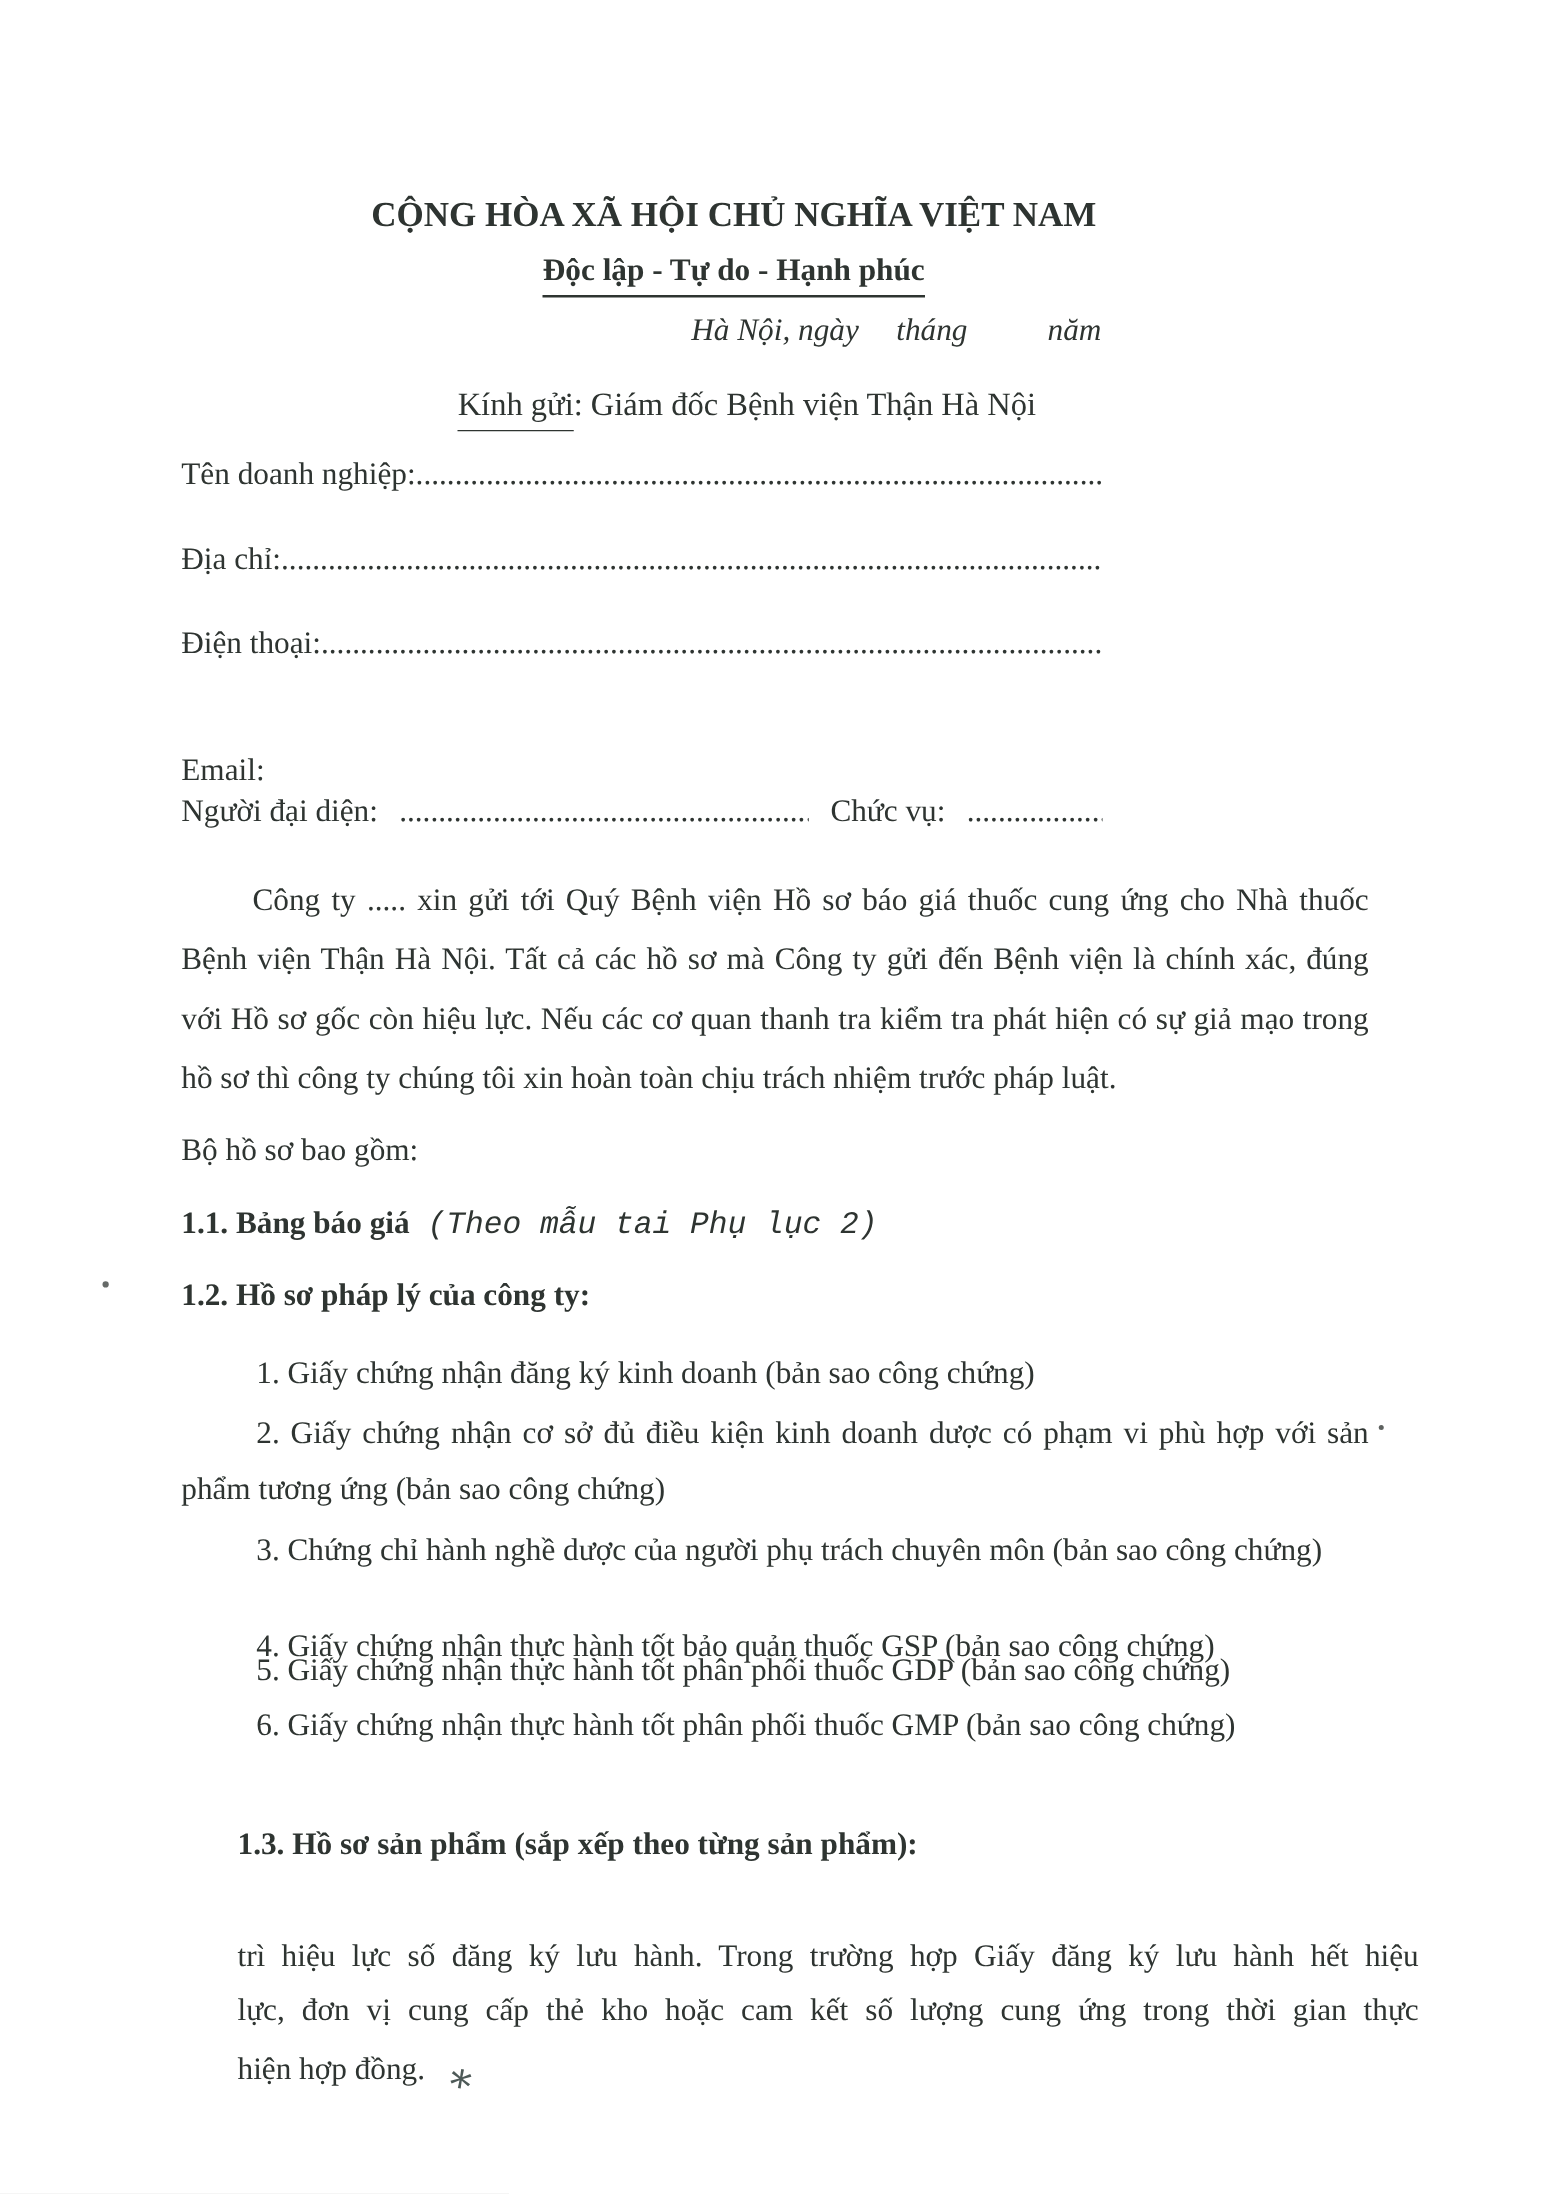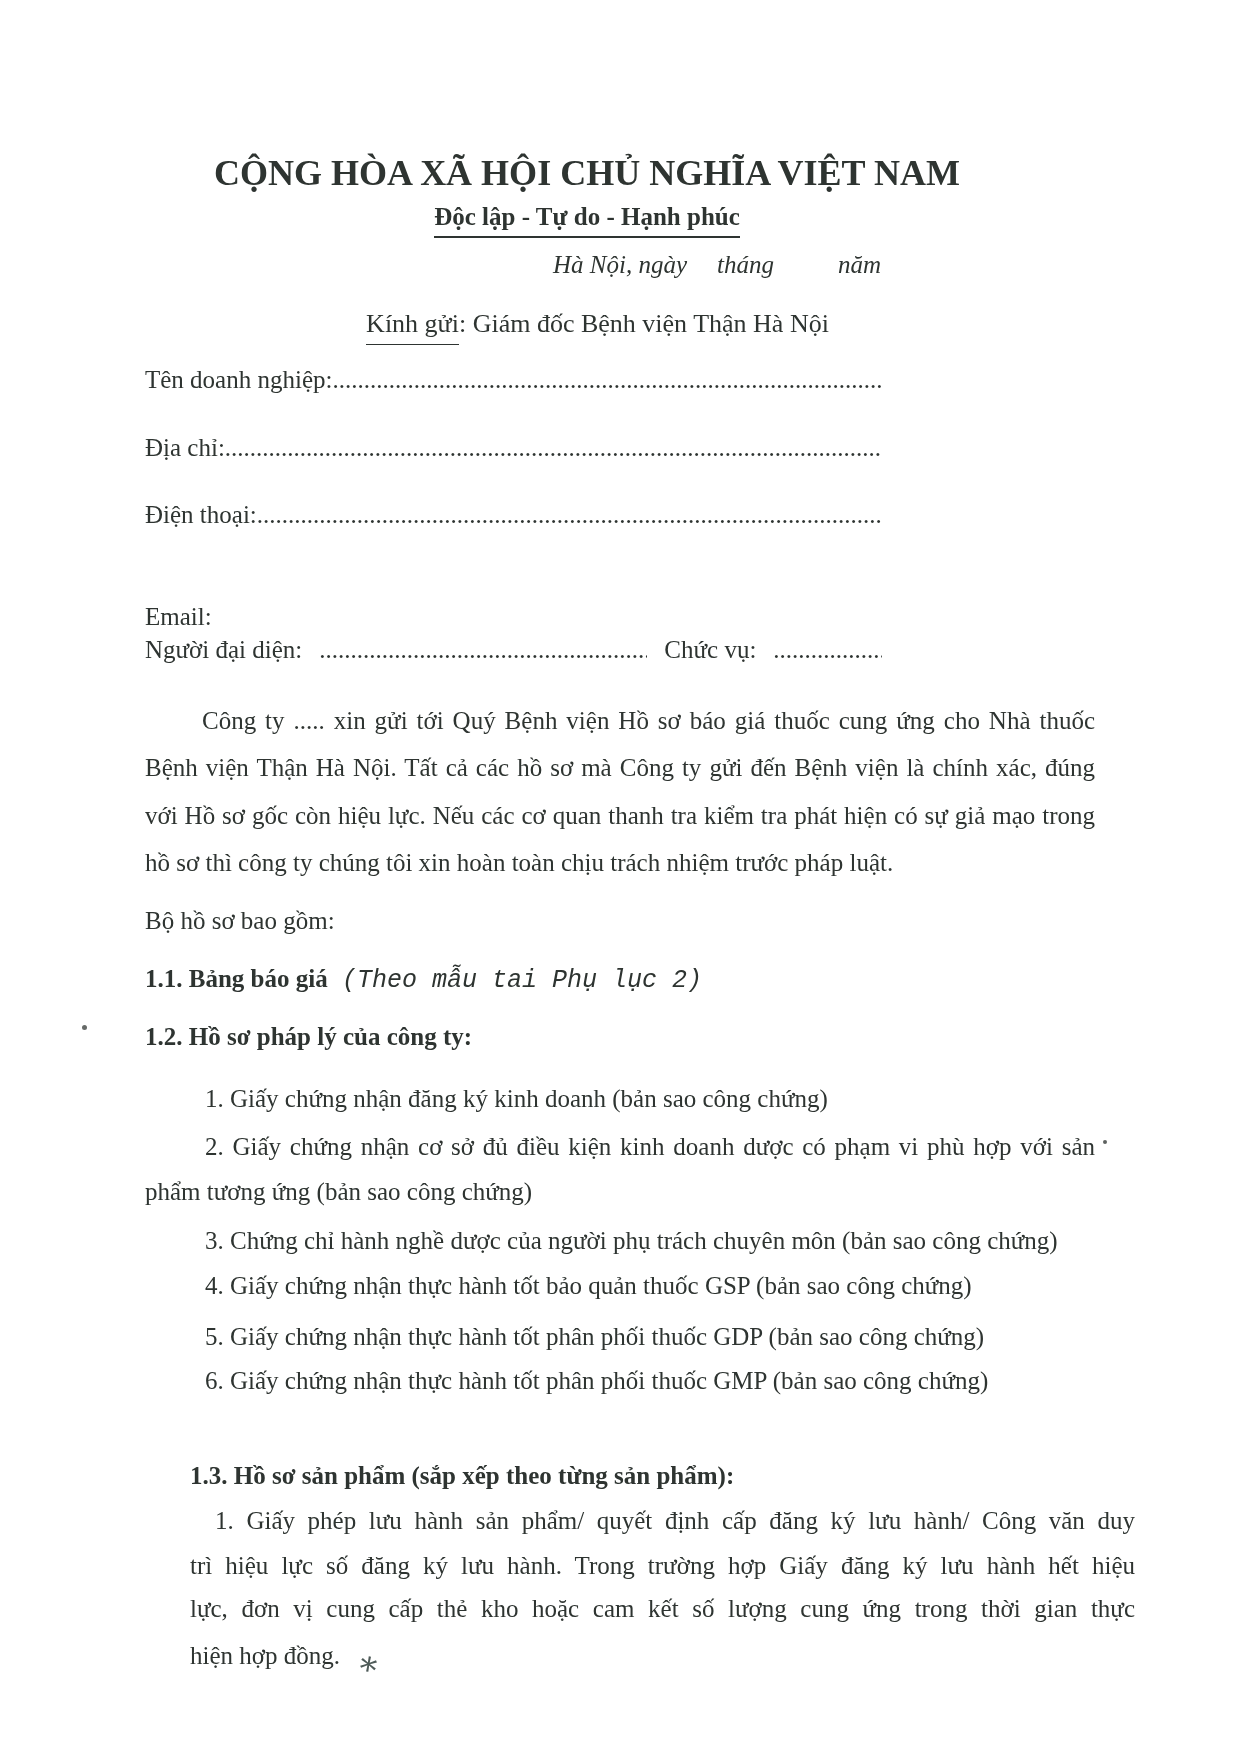--- a/index.html
+++ b/index.html
@@ -15,21 +15,21 @@
   .ln{position:absolute;font-size:25px;line-height:36px;white-space:nowrap;}
   .jl{text-align:justify;text-align-last:justify;white-space:normal;}
   .b{font-weight:bold;}
   .i{font-style:italic;}
   .center{text-align:center;}
   .underline{border-bottom:2px solid #2e3431;padding-bottom:6px;}
   .fieldrow{display:flex;align-items:stretch;width:737px;}
   .fieldrow .lbl{flex:none;}
   .leader{flex:1 1 0;min-width:0;overflow:hidden;white-space:nowrap;}
   .middots{display:inline-block;width:328px;overflow:hidden;white-space:nowrap;flex:none;}
-  .title1{font-size:36px;}
+  .title1{font-size:28px;}
   .salut{font-size:26px;}
   .hmark{
     display:inline-block;font-size:34px;line-height:20px;color:#4e5a58;
     transform:rotate(10deg) translateY(7px);margin-left:22px;font-weight:normal;
   }
   .speck{position:absolute;background:#4b504e;border-radius:50%;}
 </style>
 </head>
 <body>
 
@@ -88,30 +88,29 @@
 
   <div class="ln b" style="top:1019px;left:145px;">1.2. Hồ sơ pháp lý của công ty:</div>
 
   <div class="ln" style="top:1081px;left:145px;width:950px;padding-left:60px;box-sizing:border-box;">1. Giấy chứng nhận đăng ký kinh doanh (bản sao công chứng)</div>
 
   <div class="ln jl" style="top:1129px;left:145px;width:950px;text-indent:60px;">2. Giấy chứng nhận cơ sở đủ điều kiện kinh doanh dược có phạm vi phù hợp với sản</div>
   <div class="ln" style="top:1174px;left:145px;width:950px;">phẩm tương ứng (bản sao công chứng)</div>
 
   <div class="ln" style="top:1223px;left:145px;width:980px;padding-left:60px;box-sizing:border-box;">3. Chứng chỉ hành nghề dược của người phụ trách chuyên môn (bản sao công chứng)</div>
 
-  <div class="ln" style="top:1268px;left:145px;width:980px;padding-left:60px;box-sizing:border-box;">4. Giấy chứng nhận thực hành tốt bảo quản thuốc GSP (bản sao công chứng)</div>
+  <div class="ln" style="top:1300px;left:145px;width:980px;padding-left:60px;box-sizing:border-box;">4. Giấy chứng nhận thực hành tốt bảo quản thuốc GSP (bản sao công chứng)</div>
 
   <div class="ln" style="top:1319px;left:145px;width:980px;padding-left:60px;box-sizing:border-box;">5. Giấy chứng nhận thực hành tốt phân phối thuốc GDP (bản sao công chứng)</div>
 
   <div class="ln" style="top:1363px;left:145px;width:980px;padding-left:60px;box-sizing:border-box;">6. Giấy chứng nhận thực hành tốt phân phối thuốc GMP (bản sao công chứng)</div>
 
 
   <div class="ln b" style="top:1458px;left:190px;width:945px;">1.3. Hồ sơ sản phẩm (sắp xếp theo từng sản phẩm):</div>
 
-  <div class="ln jl" style="top:1503px;left:190px;width:945px;text-indent:25px;">1. Giấy phép lưu hành sản phẩm/ quyết định cấp đăng ký lưu hành/ Công văn duy</div>
   <div class="ln jl" style="top:1548px;left:190px;width:945px;">trì hiệu lực số đăng ký lưu hành. Trong trường hợp Giấy đăng ký lưu hành hết hiệu</div>
   <div class="ln jl" style="top:1591px;left:190px;width:945px;">lực, đơn vị cung cấp thẻ kho hoặc cam kết số lượng cung ứng trong thời gian thực</div>
   <div class="ln" style="top:1638px;left:190px;width:945px;"><span>hiện hợp đồng.</span><span class="hmark">⁎</span></div>
 
   <div class="speck" style="left:82px;top:1025px;width:5px;height:5px;opacity:.85;"></div>
   <div class="speck" style="left:1103px;top:1140px;width:4px;height:4px;opacity:.9;"></div>
 
 </div>
 
 </body></html>

